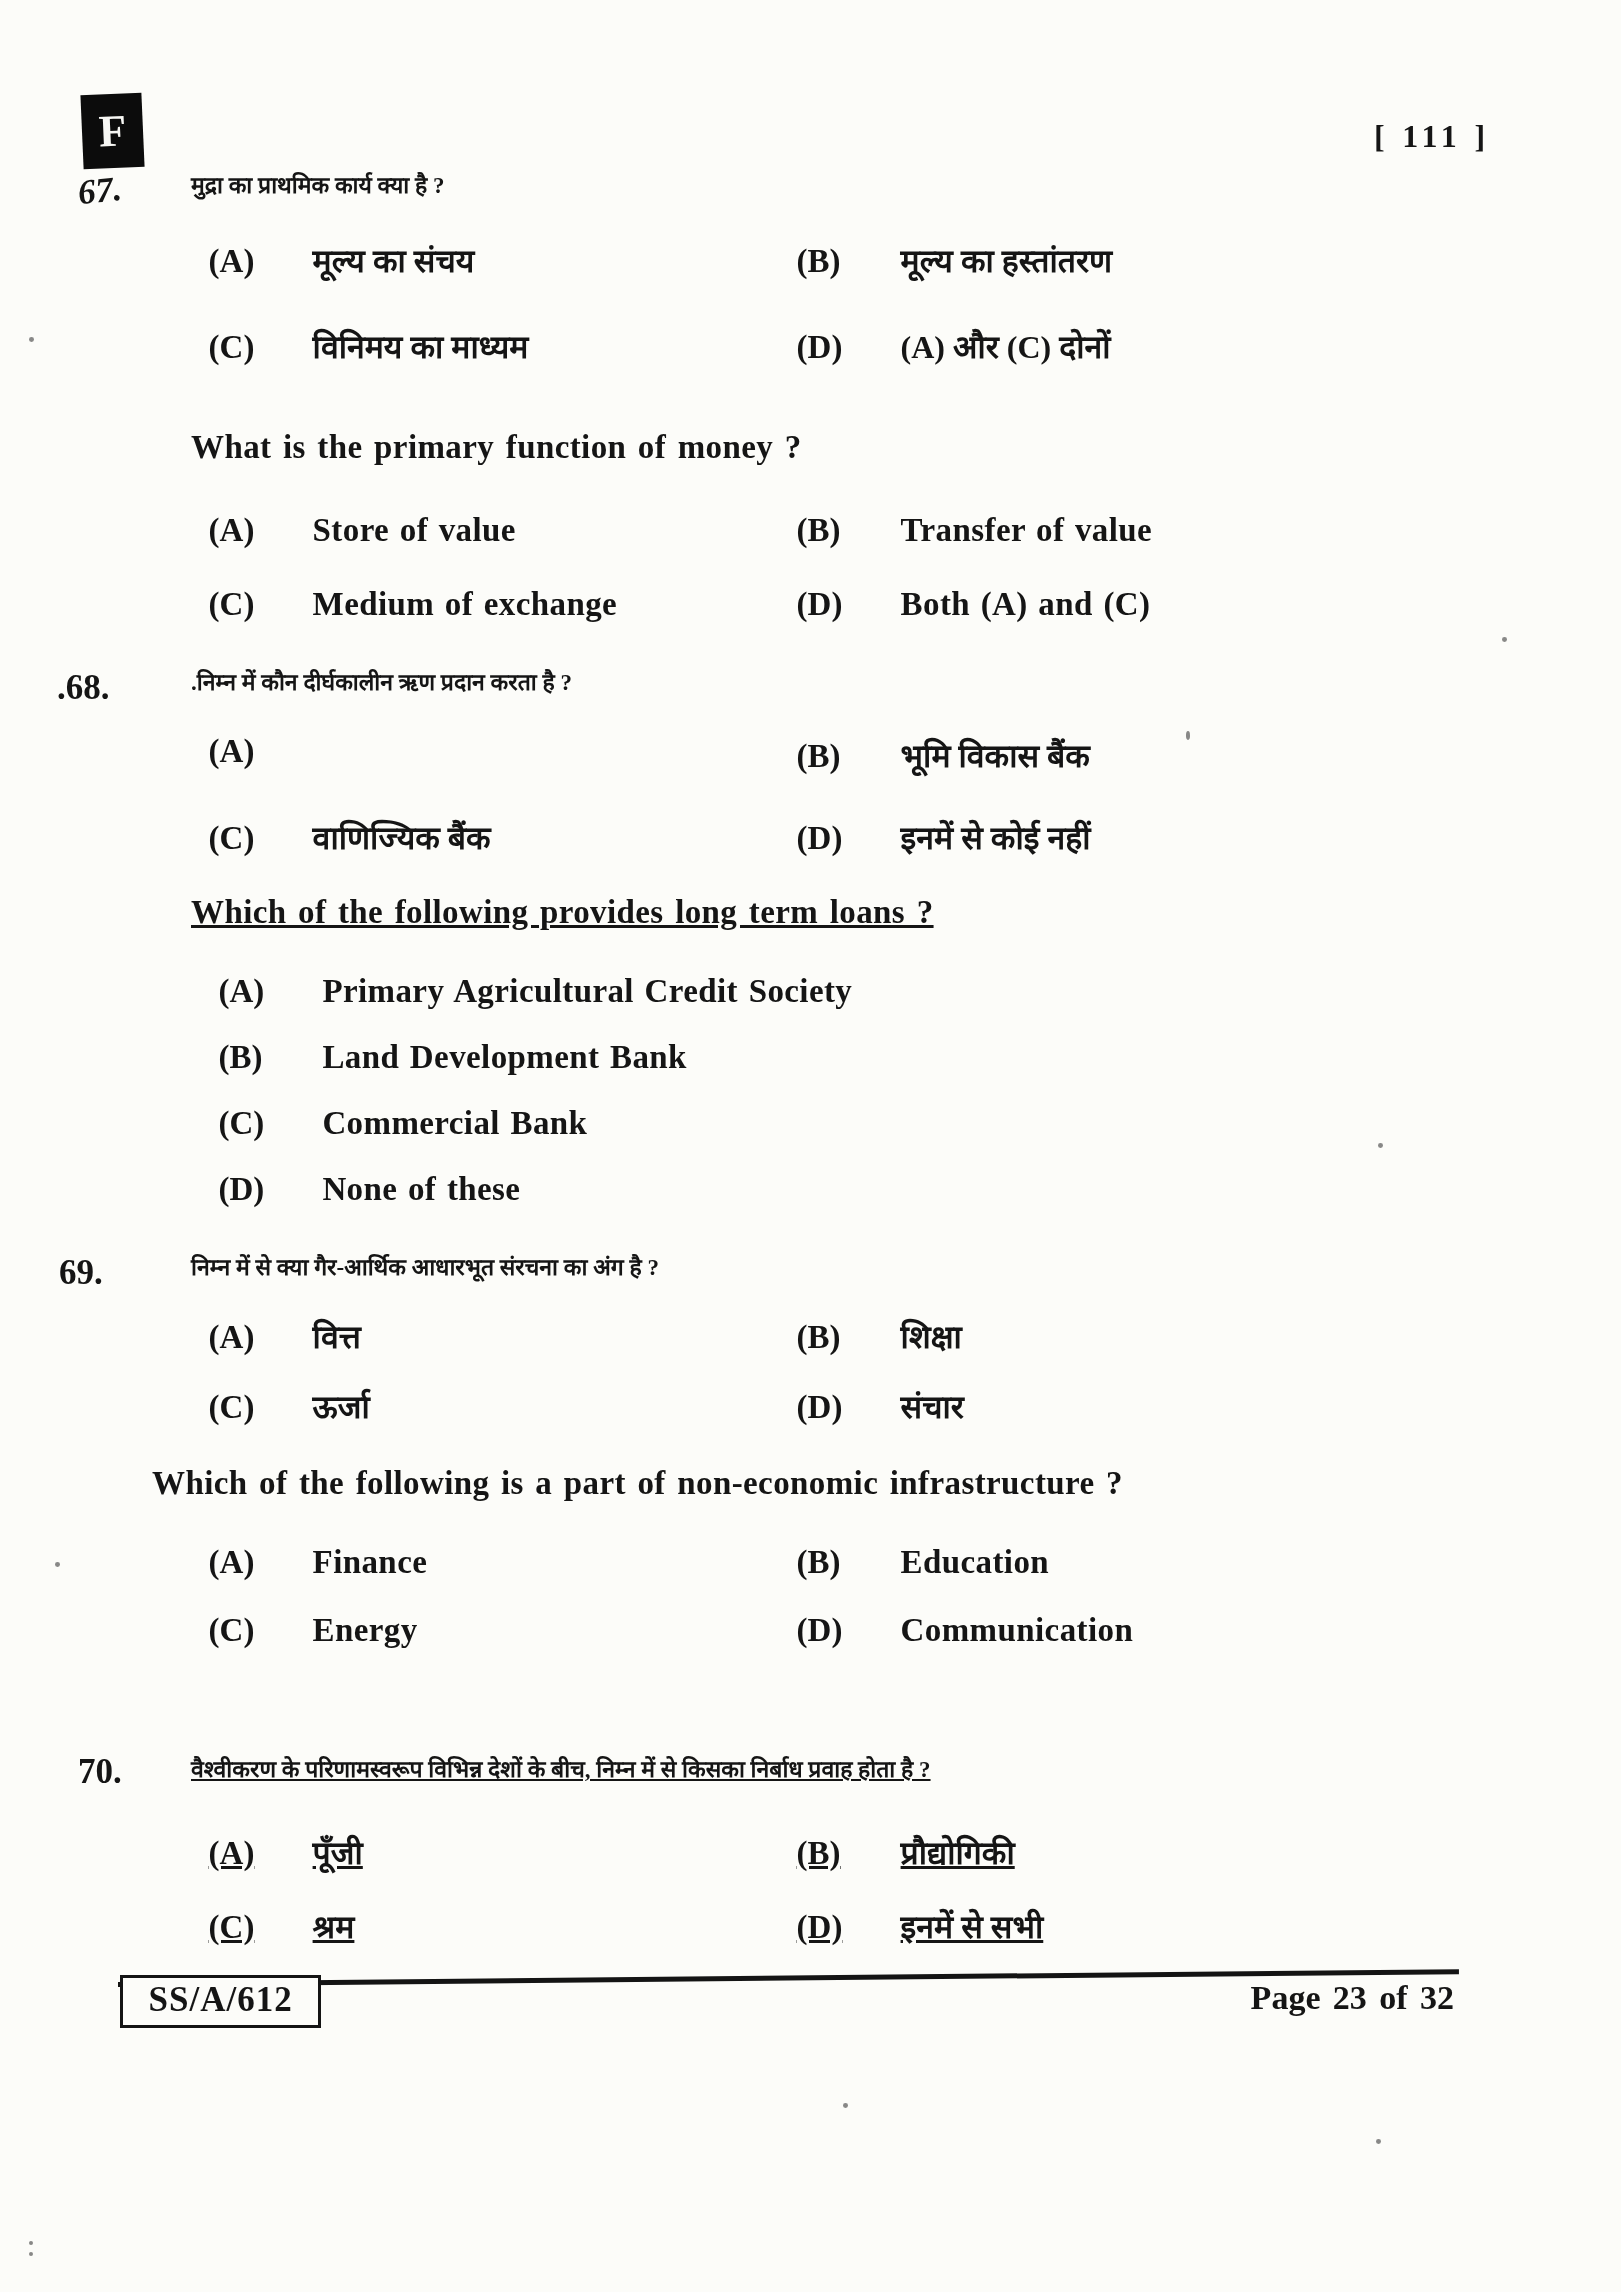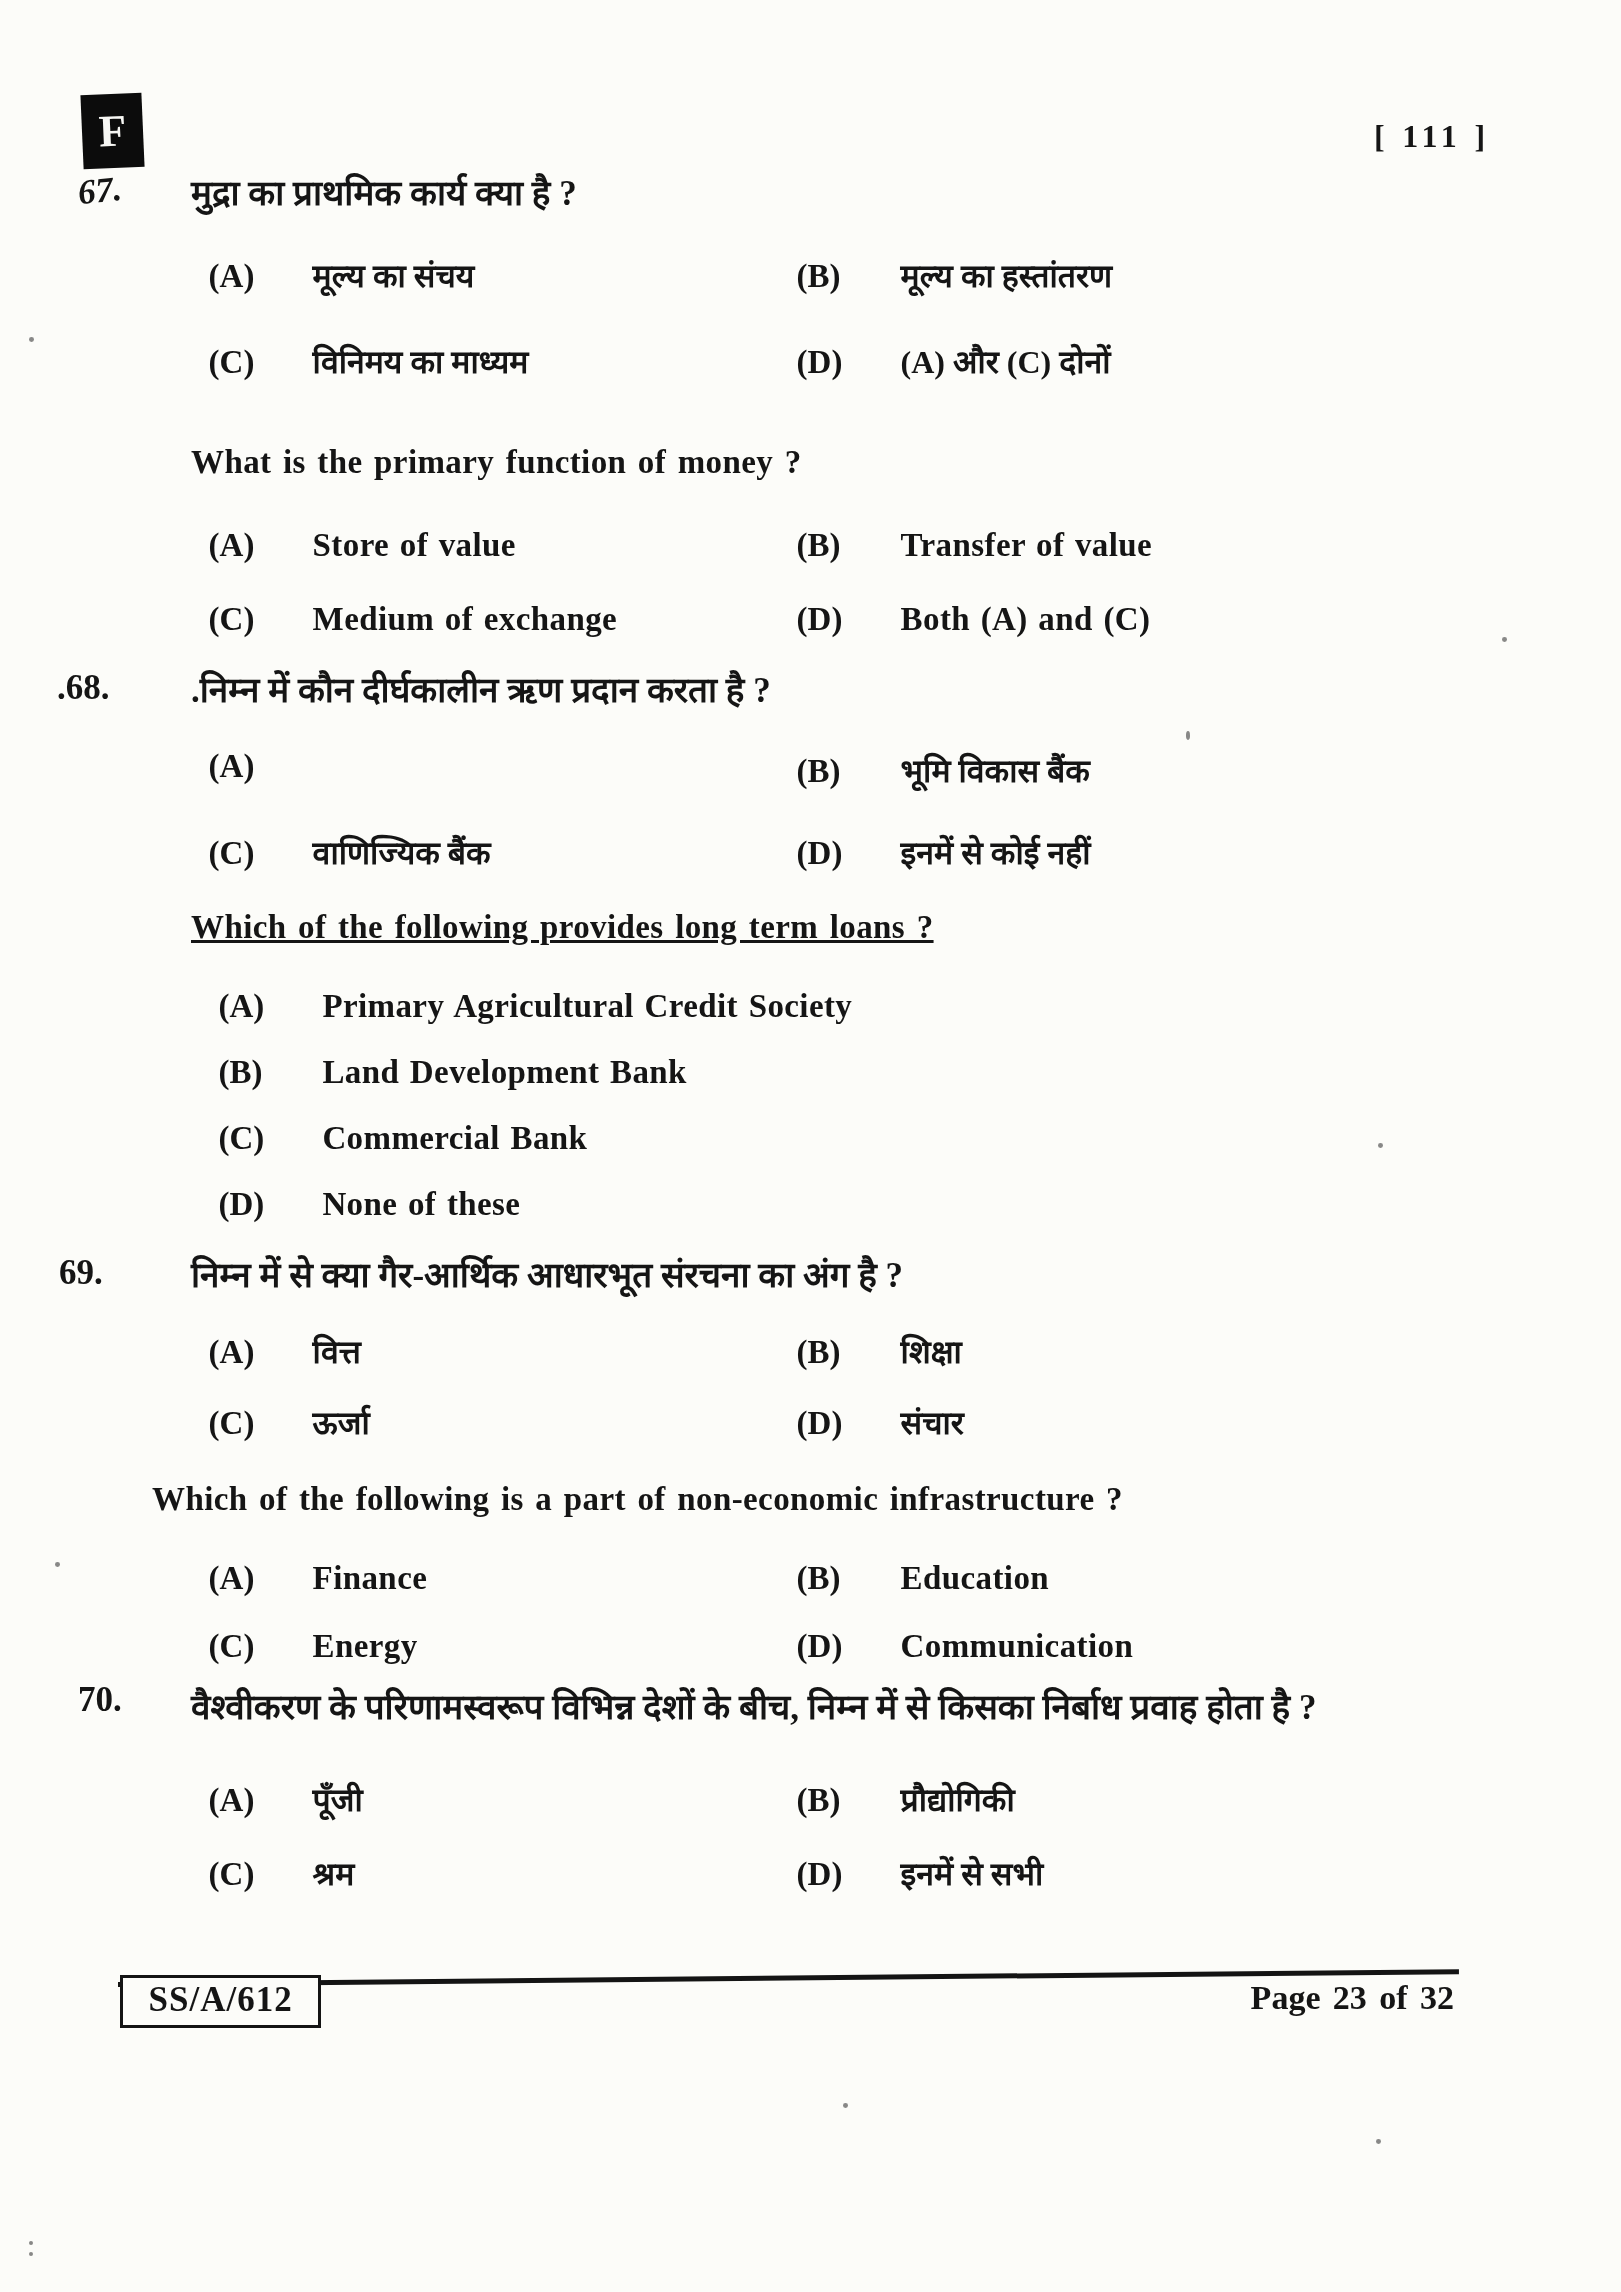--- a/index.html
+++ b/index.html
@@ -30,21 +30,21 @@
 
   
   .question { position: absolute; left: 0; right: 0; }
   .qnum {
     position: absolute; top: 5.9px; left: 78px;
     font-size: 35px; white-space: nowrap;
   }
   .qnum.slanted { font-style: italic; transform: rotate(-6deg); }
   .qbody { margin: 0 69px 0 191px; padding-top: 5.9px; }
 
-  .qtext-hi { font-size: 35px; line-height: 1.3; }
+  .qtext-hi { font-size: 23px; line-height: 1.3; }
   .qtext-en { font-size: 33px; line-height: 1.3; letter-spacing: 0.4px; word-spacing: 2.9px; }
   .justified { text-align: justify; max-width: 1372px; }
 
   .opts-grid {
     display: grid;
     grid-template-columns: 588px auto;
     padding-left: 17.6px;
   }
   .opts-list { padding-left: 27.4px; }
 
@@ -63,21 +63,21 @@
   .q68 .opts-hi { margin-top: 35px; row-gap: 39px; }
   .q68 .qtext-en { margin-top: 33px; text-decoration: underline; }
   .q68 .opts-list { margin-top: 39px; }
   .q68 .opts-list .opt { margin-bottom: 29px; }
 
   .q69 { top: 1247px; }
   .q69 .opts-hi { margin-top: 31px; row-gap: 27.4px; }
   .q69 .qtext-en { margin-top: 35px; margin-left: -39px; }
   .q69 .opts-en { margin-top: 39px; row-gap: 31px; }
 
-  .q70 { top: 1674px; }
+  .q70 { top: 1746px; text-decoration: underline; }
   .q70 .qtext-hi { line-height: 1.6; }
   .q70 .opts-hi { margin-top: 41px; row-gap: 31px; }
 
   
   .footer { position: absolute; left: 0; right: 0; top: 1955px; height: 118px; }
   .footer-rule {
     position: absolute; left: 118px; right: 162px; top: 27.4px;
     height: 4.9px; background: #141414;
     transform: rotate(-0.55deg); transform-origin: left center;
   }

